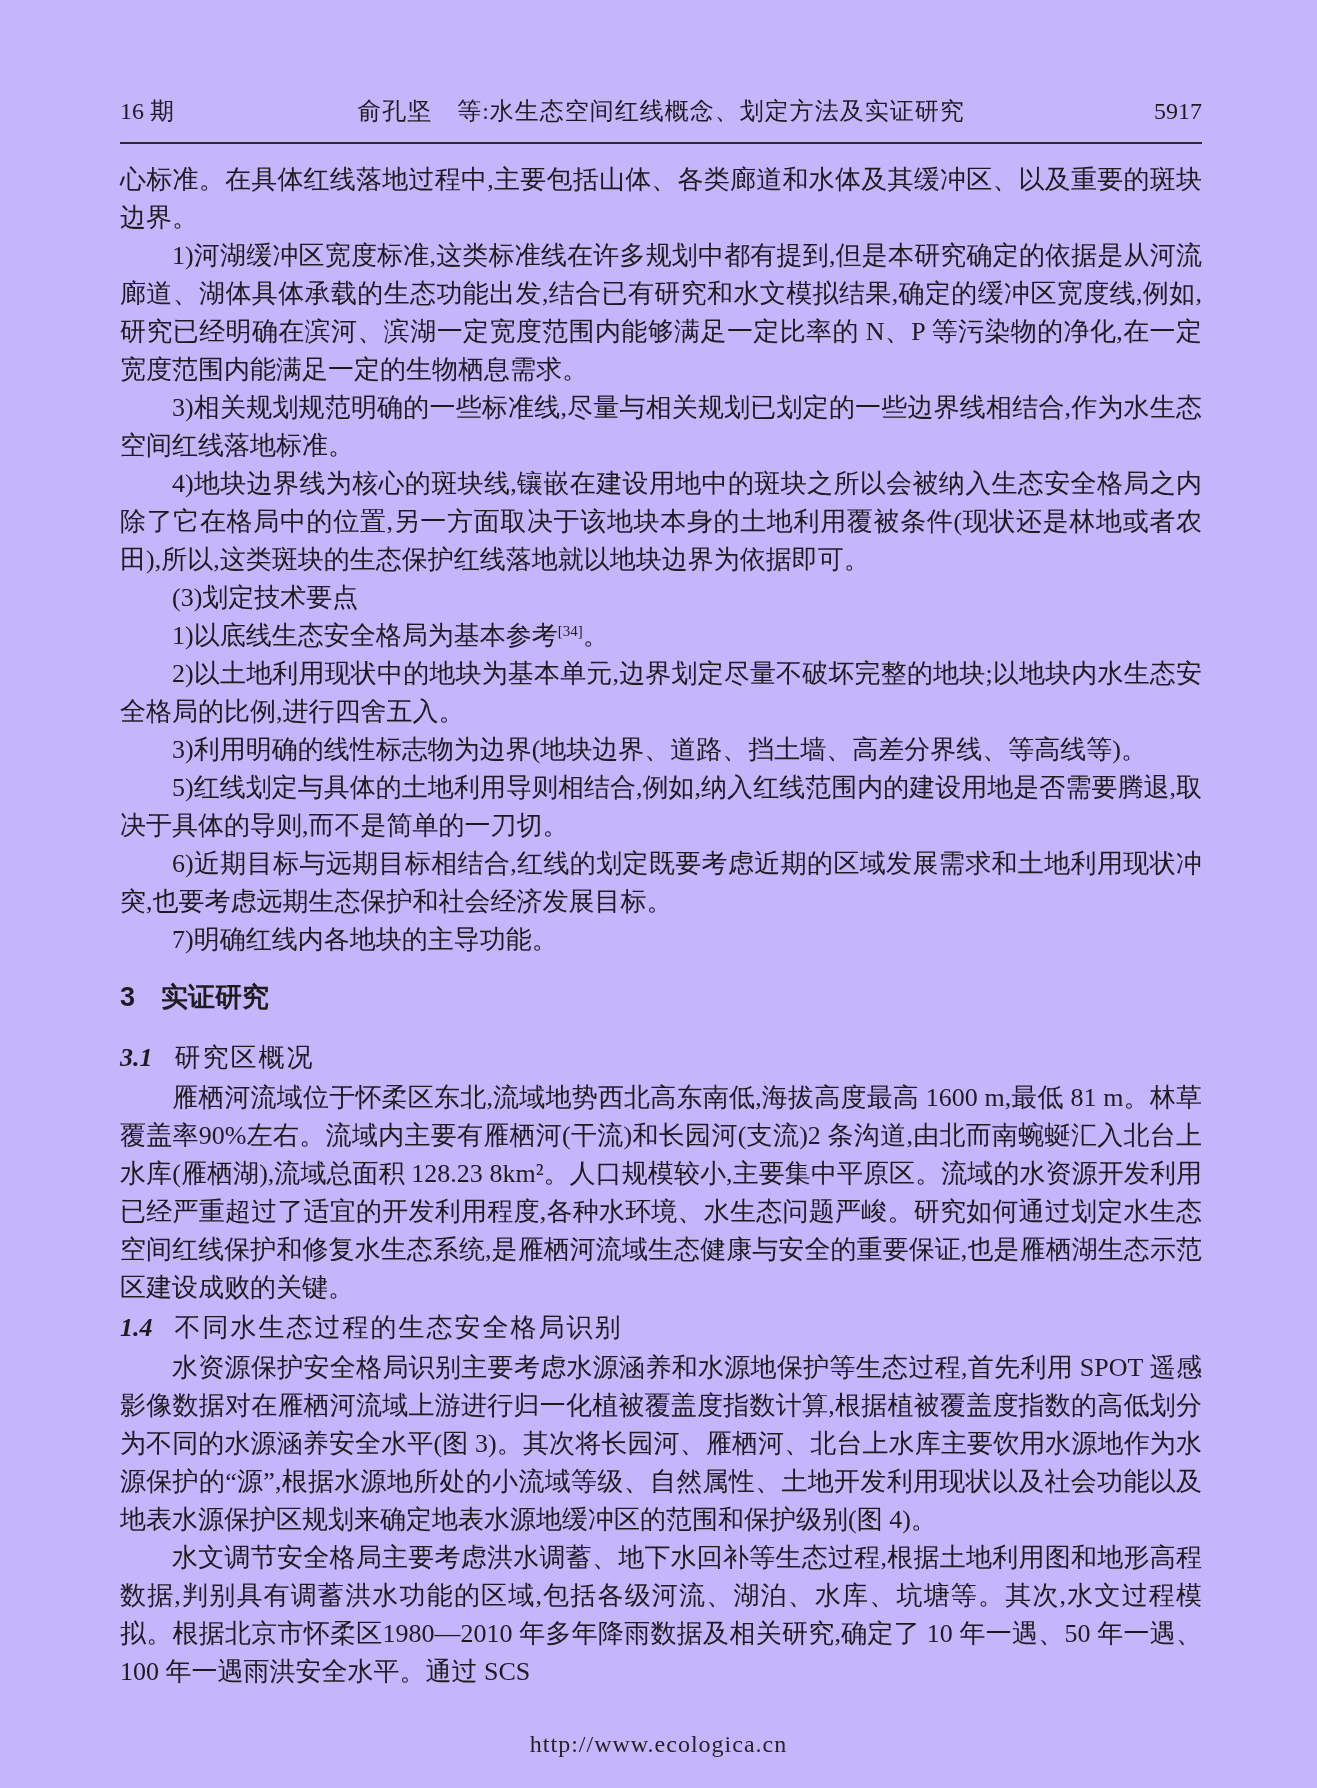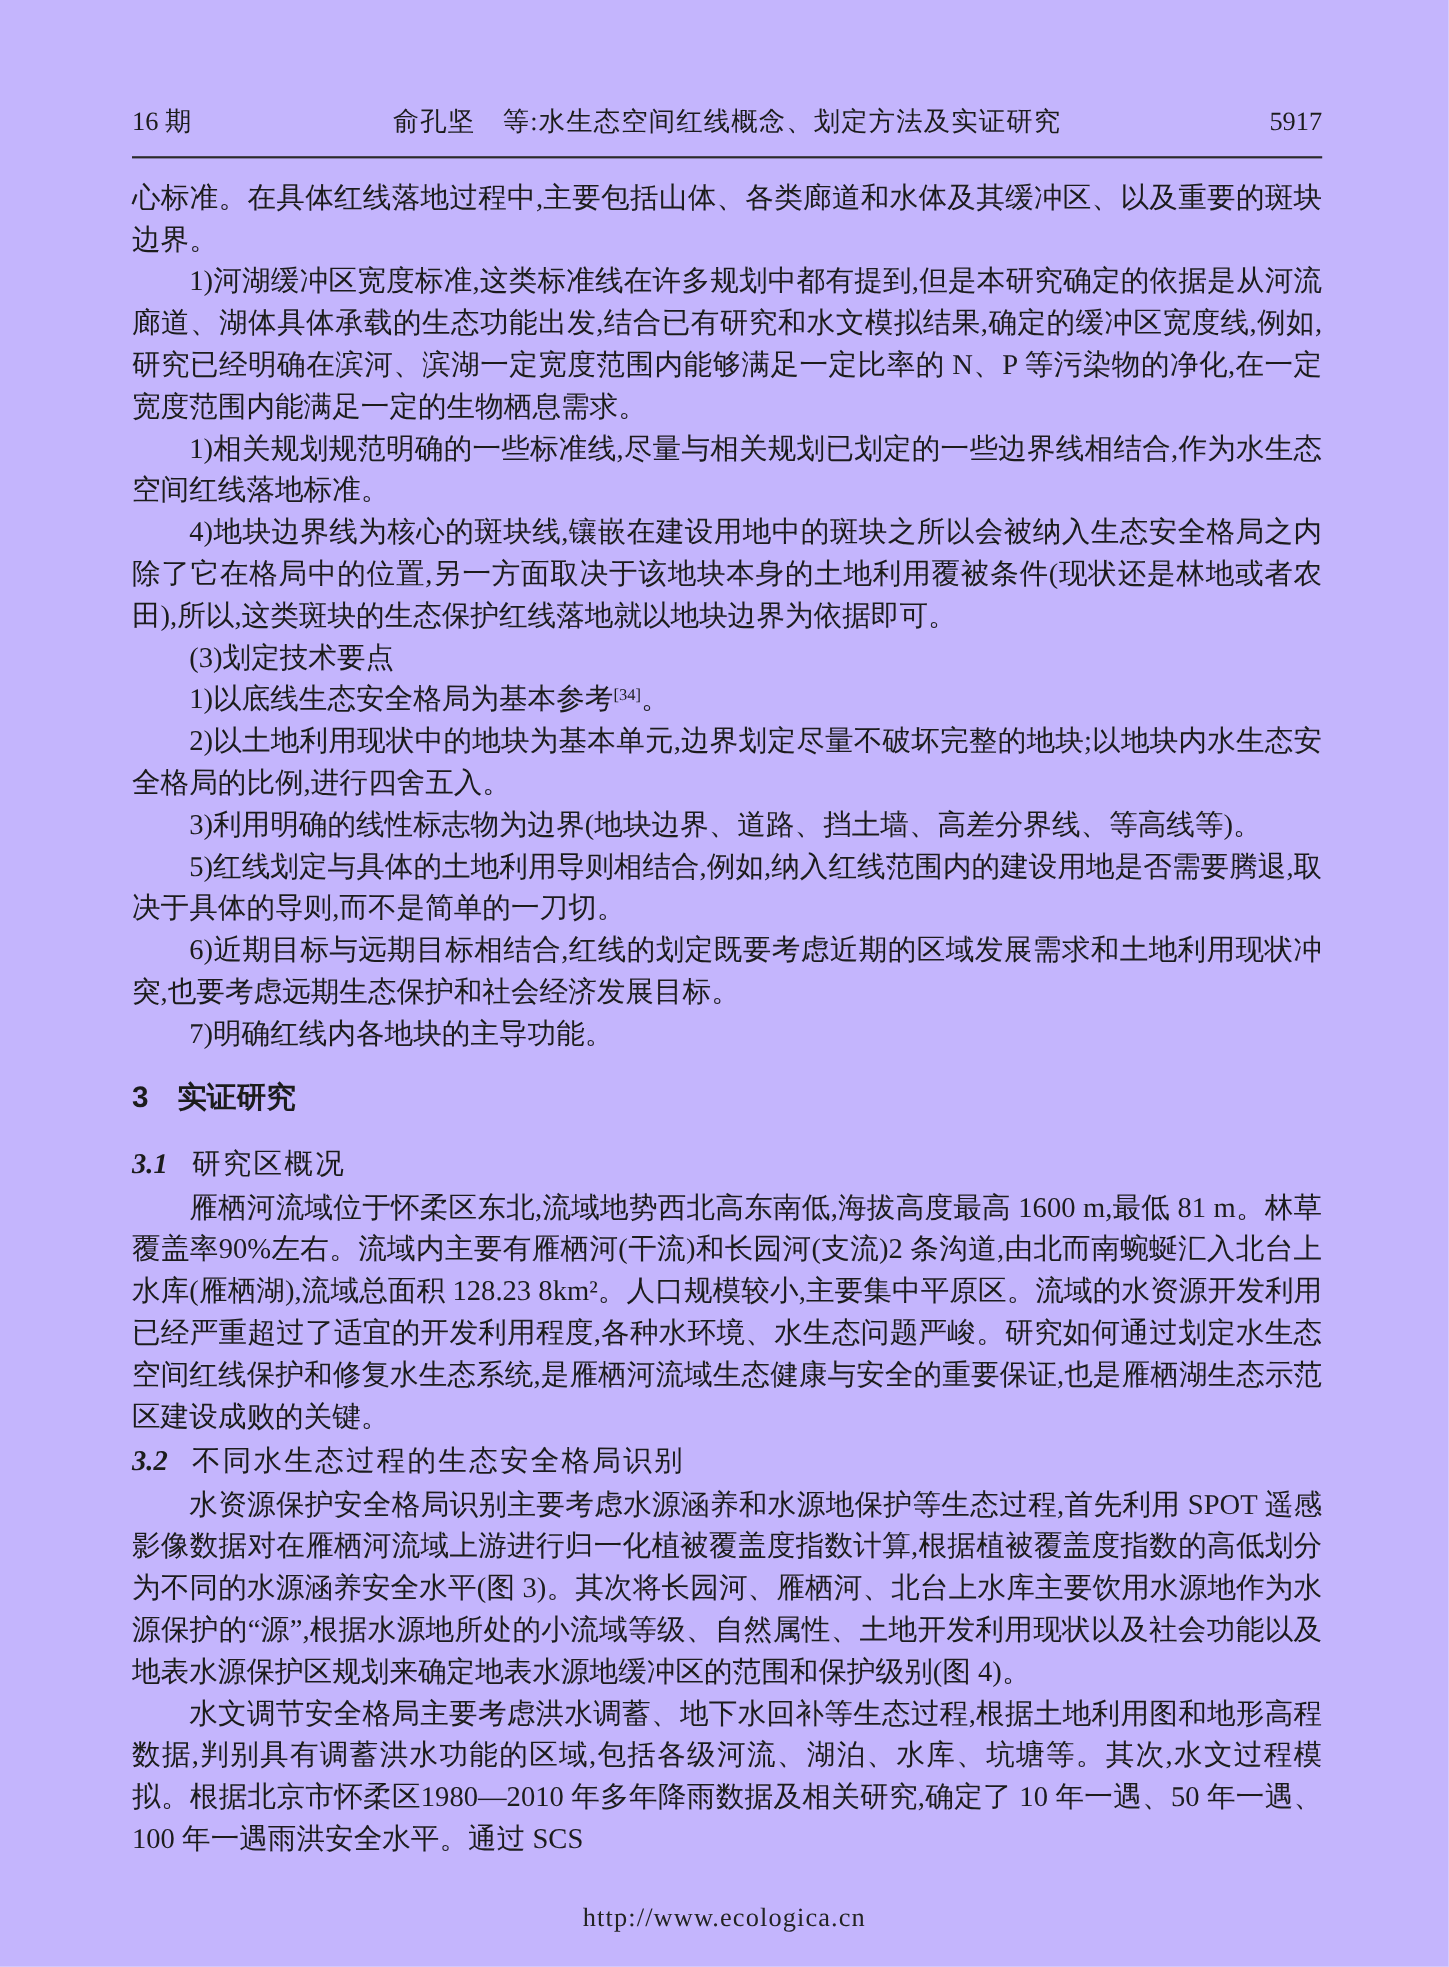--- a/index.html
+++ b/index.html
@@ -86,42 +86,42 @@
 
     <header class="pagehead">
       <span class="issue">16 期</span>
       <span class="rtitle">俞孔坚　等:水生态空间红线概念、划定方法及实证研究</span>
       <span class="pnum">5917</span>
     </header>
 
     <main>
       <p class="body cont">心标准。在具体红线落地过程中,主要包括山体、各类廊道和水体及其缓冲区、以及重要的斑块边界。</p>
       <p class="body">1)河湖缓冲区宽度标准,这类标准线在许多规划中都有提到,但是本研究确定的依据是从河流廊道、湖体具体承载的生态功能出发,结合已有研究和水文模拟结果,确定的缓冲区宽度线,例如,研究已经明确在滨河、滨湖一定宽度范围内能够满足一定比率的 N、P 等污染物的净化,在一定宽度范围内能满足一定的生物栖息需求。</p>
-      <p class="body">1)相关规划规范明确的一些标准线,尽量与相关规划已划定的一些边界线相结合,作为水生态空间红线落地标准。</p>
+      <p class="body">3)相关规划规范明确的一些标准线,尽量与相关规划已划定的一些边界线相结合,作为水生态空间红线落地标准。</p>
       <p class="body">4)地块边界线为核心的斑块线,镶嵌在建设用地中的斑块之所以会被纳入生态安全格局之内除了它在格局中的位置,另一方面取决于该地块本身的土地利用覆被条件(现状还是林地或者农田),所以,这类斑块的生态保护红线落地就以地块边界为依据即可。</p>
       <p class="body">(3)划定技术要点</p>
       <p class="body"><span>1)以底线生态安全格局为基本参考</span><sup class="ref">[34]</sup><span>。</span></p>
       <p class="body">2)以土地利用现状中的地块为基本单元,边界划定尽量不破坏完整的地块;以地块内水生态安全格局的比例,进行四舍五入。</p>
       <p class="body">3)利用明确的线性标志物为边界(地块边界、道路、挡土墙、高差分界线、等高线等)。</p>
       <p class="body">5)红线划定与具体的土地利用导则相结合,例如,纳入红线范围内的建设用地是否需要腾退,取决于具体的导则,而不是简单的一刀切。</p>
       <p class="body">6)近期目标与远期目标相结合,红线的划定既要考虑近期的区域发展需求和土地利用现状冲突,也要考虑远期生态保护和社会经济发展目标。</p>
       <p class="body">7)明确红线内各地块的主导功能。</p>
 
       <h2 class="sec">
         <span class="num">3</span><span class="ttl">实证研究</span>
       </h2>
 
       <h3 class="subsec">
         <span class="num">3.1</span><span class="ttl">研究区概况</span>
       </h3>
 
       <p class="body">雁栖河流域位于怀柔区东北,流域地势西北高东南低,海拔高度最高 1600 m,最低 81 m。林草覆盖率90%左右。流域内主要有雁栖河(干流)和长园河(支流)2 条沟道,由北而南蜿蜒汇入北台上水库(雁栖湖),流域总面积 128.23 8km²。人口规模较小,主要集中平原区。流域的水资源开发利用已经严重超过了适宜的开发利用程度,各种水环境、水生态问题严峻。研究如何通过划定水生态空间红线保护和修复水生态系统,是雁栖河流域生态健康与安全的重要保证,也是雁栖湖生态示范区建设成败的关键。</p>
 
       <h3 class="subsec">
-        <span class="num">3.2</span><span class="ttl">不同水生态过程的生态安全格局识别</span>
+        <span class="num">1.4</span><span class="ttl">不同水生态过程的生态安全格局识别</span>
       </h3>
 
       <p class="body">水资源保护安全格局识别主要考虑水源涵养和水源地保护等生态过程,首先利用 SPOT 遥感影像数据对在雁栖河流域上游进行归一化植被覆盖度指数计算,根据植被覆盖度指数的高低划分为不同的水源涵养安全水平(图 3)。其次将长园河、雁栖河、北台上水库主要饮用水源地作为水源保护的“源”,根据水源地所处的小流域等级、自然属性、土地开发利用现状以及社会功能以及地表水源保护区规划来确定地表水源地缓冲区的范围和保护级别(图 4)。</p>
       <p class="body">水文调节安全格局主要考虑洪水调蓄、地下水回补等生态过程,根据土地利用图和地形高程数据,判别具有调蓄洪水功能的区域,包括各级河流、湖泊、水库、坑塘等。其次,水文过程模拟。根据北京市怀柔区1980—2010 年多年降雨数据及相关研究,确定了 10 年一遇、50 年一遇、100 年一遇雨洪安全水平。通过 SCS</p>
     </main>
 
   </div>
 
   <footer class="pagefoot">
     <span>http://www.ecologica.cn</span>

